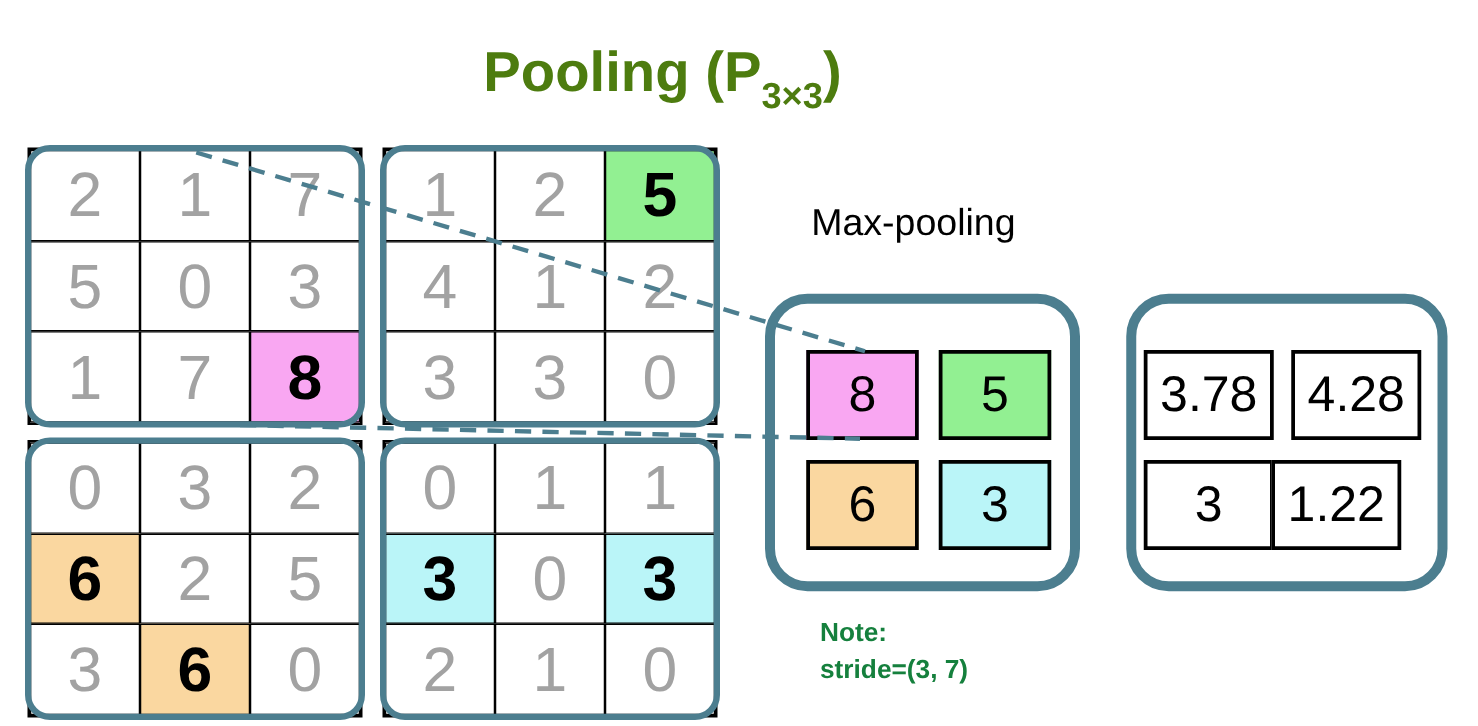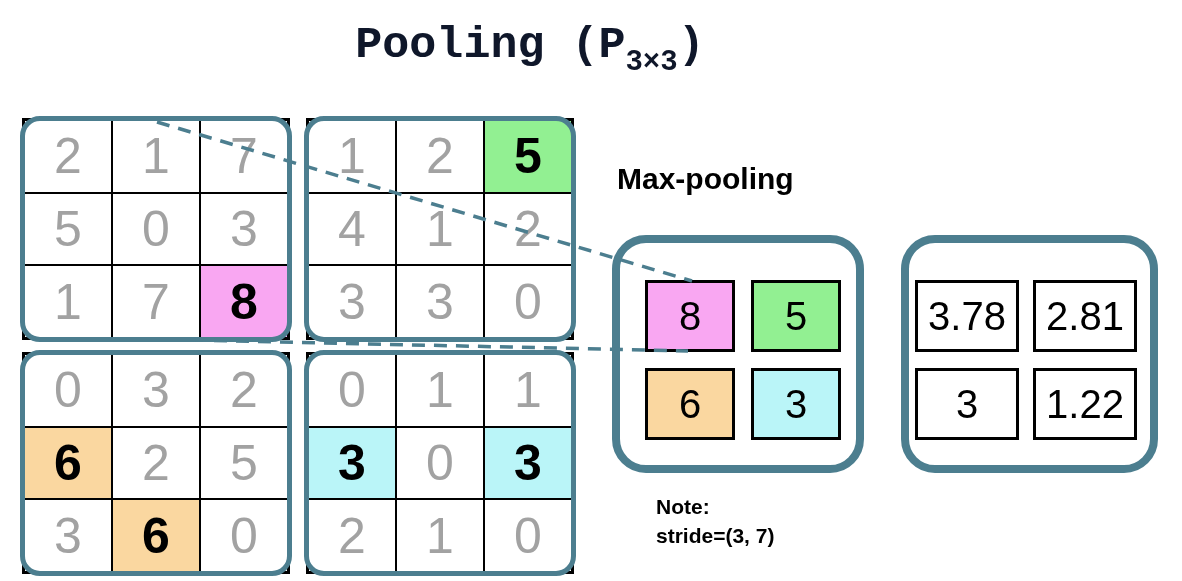--- a/index.html
+++ b/index.html
@@ -1,48 +1,48 @@
 <!DOCTYPE html>
 <html style="--teal: #4C7E8F; --pink: #F9A7F2; --green: #92F092; --orange: #FAD7A0; --cyan: #BAF5F8; --gray_number: #A2A2A2;"><head>
 <meta charset="utf-8">
 <style>
   html,body { margin:0; padding:0; background:#ffffff; }
   body { font-family:"Liberation Sans", sans-serif; }
   .canvas { position:relative; width:1182px; height:581px; background:#fff; overflow:hidden; }
 
   
-  .title { position:absolute; left:0; top:20px; width:1060px; text-align:center;
-           font-weight:700; font-size:45px; color:#0f172a; white-space:nowrap;font-family:Liberation Mono, monospace; }
+  .title { position:absolute; left:0; top:32px; width:1060px; text-align:center;
+           font-weight:700; font-size:45px; color:#4d7c0f; white-space:nowrap; }
   .title .sub { font-size:29px; position:relative; top:13px; }
 
   
   .grid-wrap { position:absolute; width:268px; height:222px; }
   .ggrid { position:absolute; inset:0; display:grid;
            grid-template-columns:repeat(3,1fr); grid-template-rows:repeat(3,1fr);
            border:2px solid #000; box-sizing:border-box; background:#fff; }
   .gcell { border:1.5px solid #000; box-sizing:border-box;
            display:flex; align-items:center; justify-content:center;
            font-size:50px; color:var(--gray_number,#a0a0a0); }
   .gcell.hl { color:#000; font-weight:700; }
   .ring { position:absolute; inset:-2px; border:5px solid var(--teal,#4c7e8f);
           border-radius:20px; pointer-events:none; }
 
   
-  .pool-label { position:absolute; font-size:30px; font-weight:700; color:#000; white-space:nowrap; }
+  .pool-label { position:absolute; font-size:30px; font-weight:400; color:#000; white-space:nowrap;margin-left:32px; }
   .pool-box { position:absolute; width:252px; height:238px; border:8px solid var(--teal,#4c7e8f);
               border-radius:34px; background:#fff; box-sizing:border-box; }
   .pcell { position:absolute; height:72px; border:3px solid #000; box-sizing:border-box;
            display:flex; align-items:center; justify-content:center;
            font-size:40px; color:#000; background:#fff; }
   .pool-box.max .pcell { width:90px; }
   .pool-box.mean .pcell { width:104px; }
 
   
   .note { position:absolute; left:656px; top:492px; font-size:21px; font-weight:700;
-          line-height:29px; color:#000000; }
+          line-height:29px; color:#15803d; }
 
   
   .overlay { position:absolute; left:0; top:0; z-index:5; pointer-events:none; }
   .overlay line { stroke:var(--teal,#4c7e8f); stroke-width:3.5; stroke-dasharray:13 9; }
 </style>
 </head>
 <body>
 
 <div class="canvas">
 
@@ -113,23 +113,23 @@
   <div class="pool-label" style="left:617px; top:162px;">Max-pooling</div>
   <div class="pool-box max" style="left:612px; top:235px;">
     <div class="pcell" style="left: 25px; top: 37px; background-color: rgb(249, 167, 242);">8</div>
     <div class="pcell" style="left: 131px; top: 37px; background-color: rgb(146, 240, 146);">5</div>
     <div class="pcell" style="left: 25px; top: 125px; background-color: rgb(250, 215, 160);">6</div>
     <div class="pcell" style="left: 131px; top: 125px; background-color: rgb(186, 245, 248);">3</div>
   </div>
 
   <div class="pool-box mean" style="left:901px; top:235px; width:257px;">
     <div class="pcell" style="left:6px;   top:37px;">3.78</div>
-    <div class="pcell" style="left:124px; top:37px;">2.81</div>
+    <div class="pcell" style="left:124px; top:37px;">4.28</div>
     <div class="pcell" style="left:6px;   top:125px;">3</div>
-    <div class="pcell" style="left:124px; top:125px;">1.22</div>
+    <div class="pcell" style="left:108px; top:125px;">1.22</div>
   </div>
 
   <div class="note">
     <div>Note:</div>
     <div>stride=(3, 7)</div>
   </div>
 
   <svg class="overlay" width="1182" height="581" viewBox="0 0 1182 581">
     <line x1="157" y1="122" x2="692" y2="281"></line>
     <line x1="192" y1="340" x2="688" y2="351"></line>

